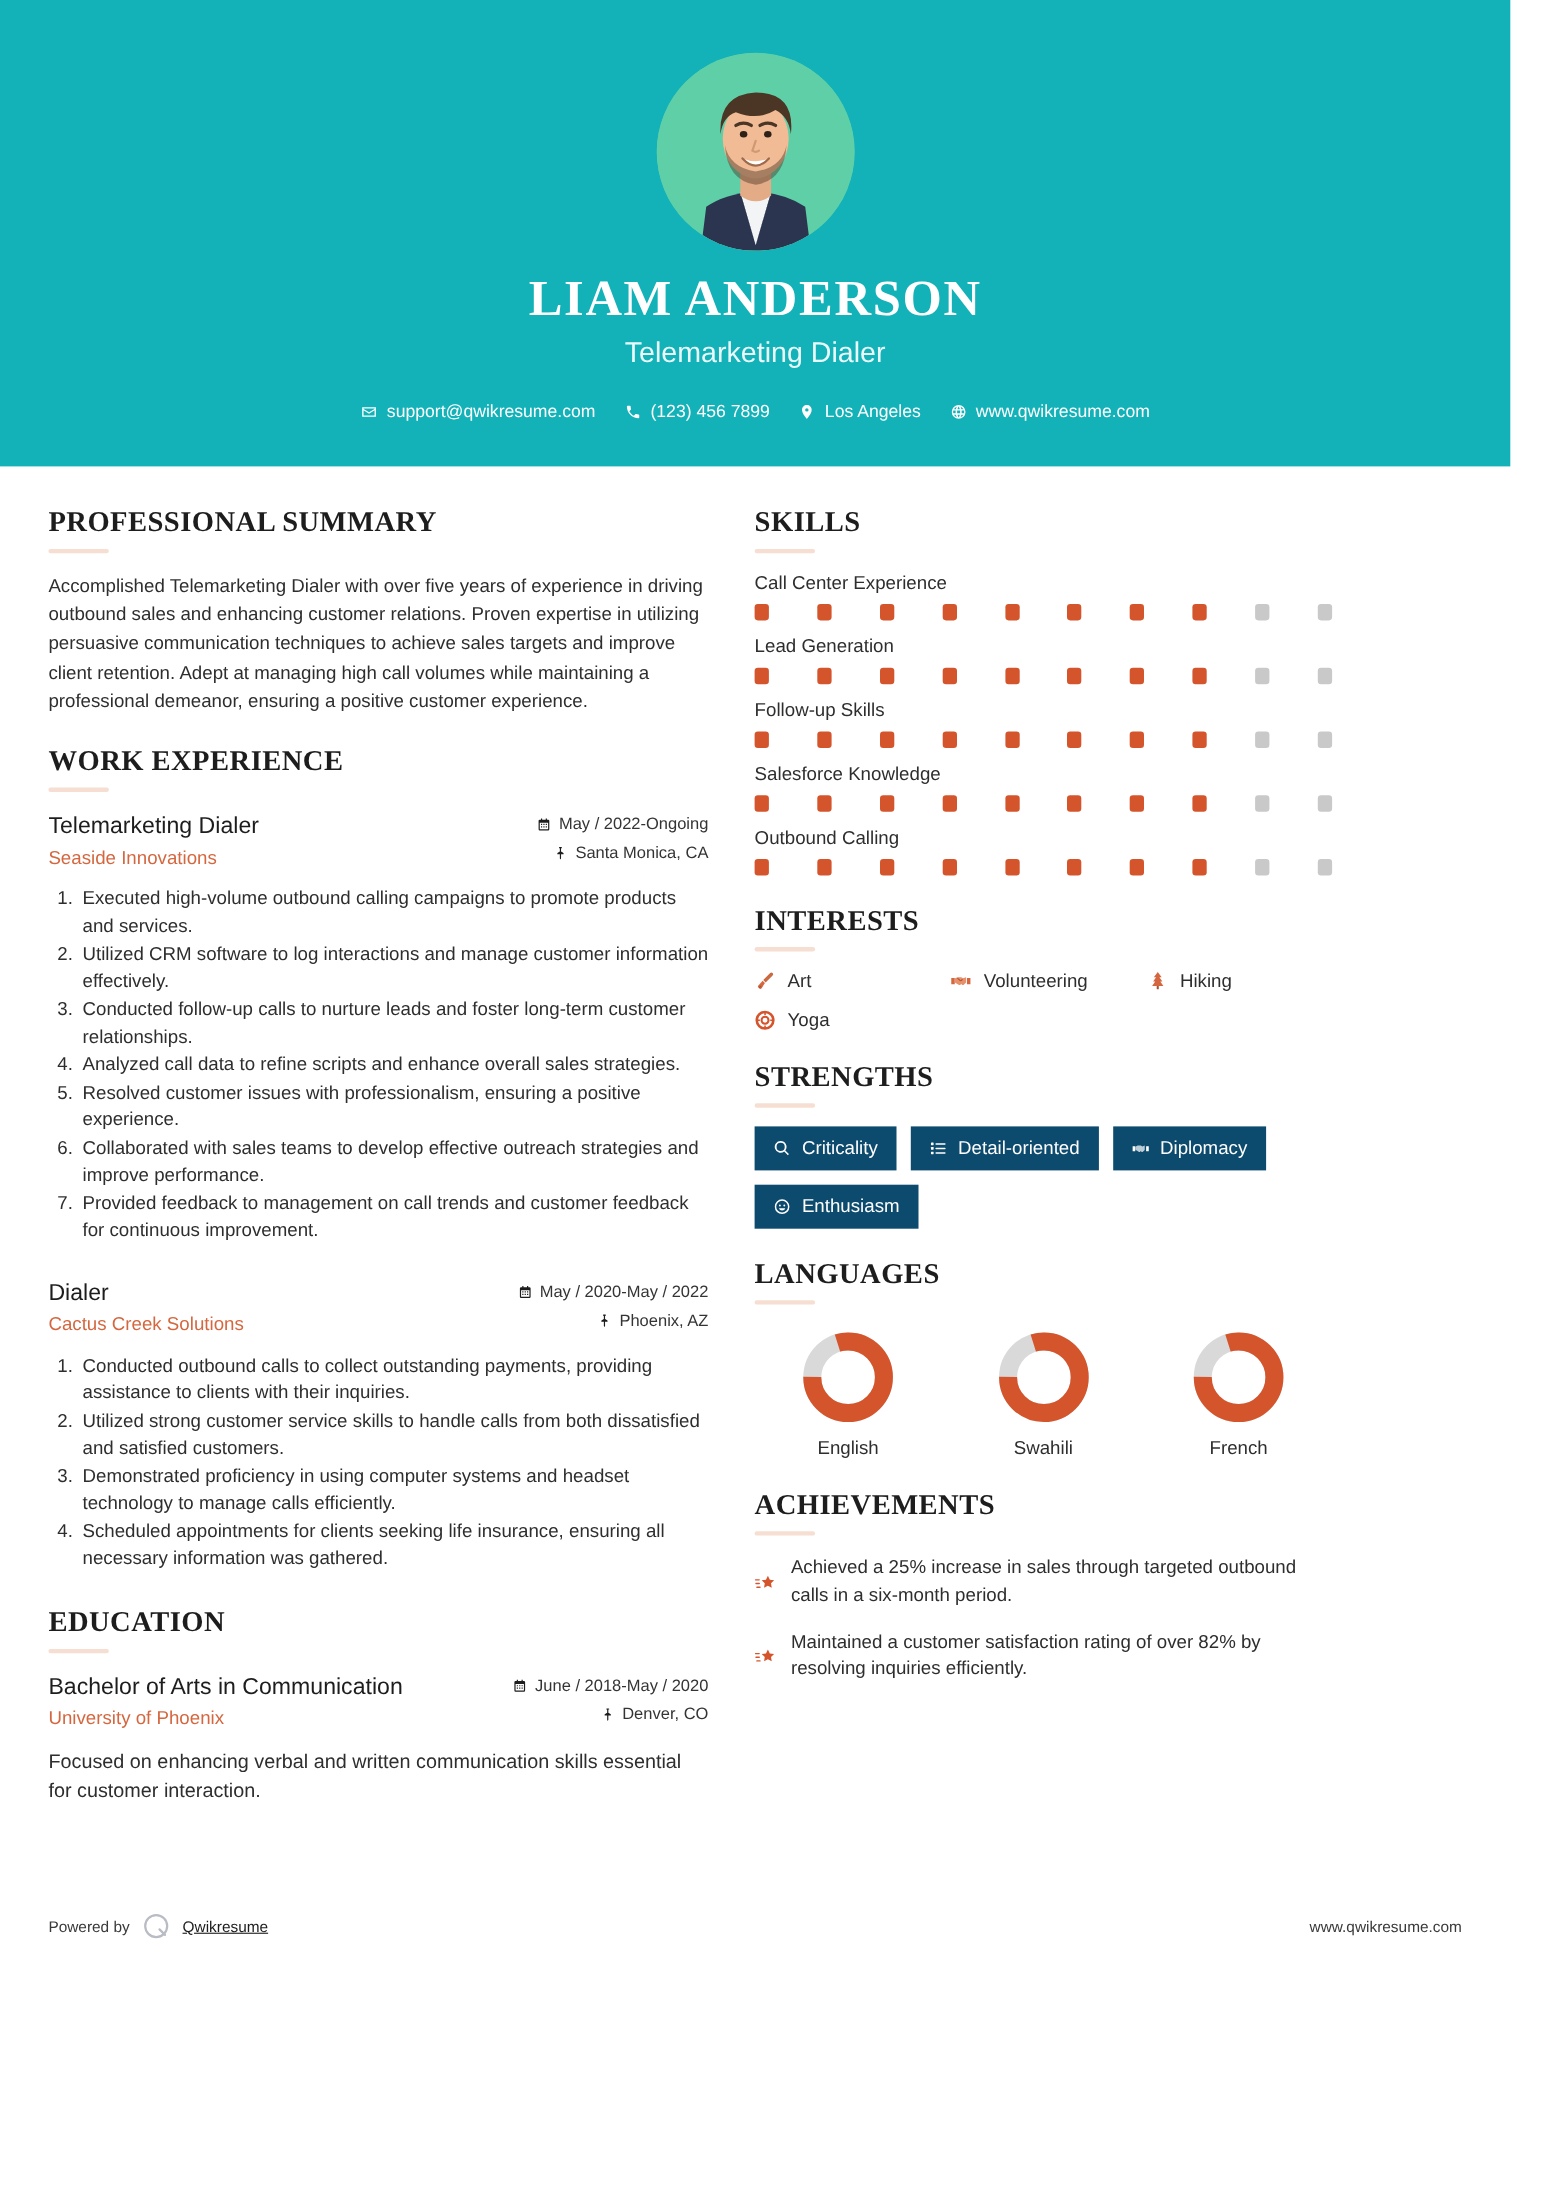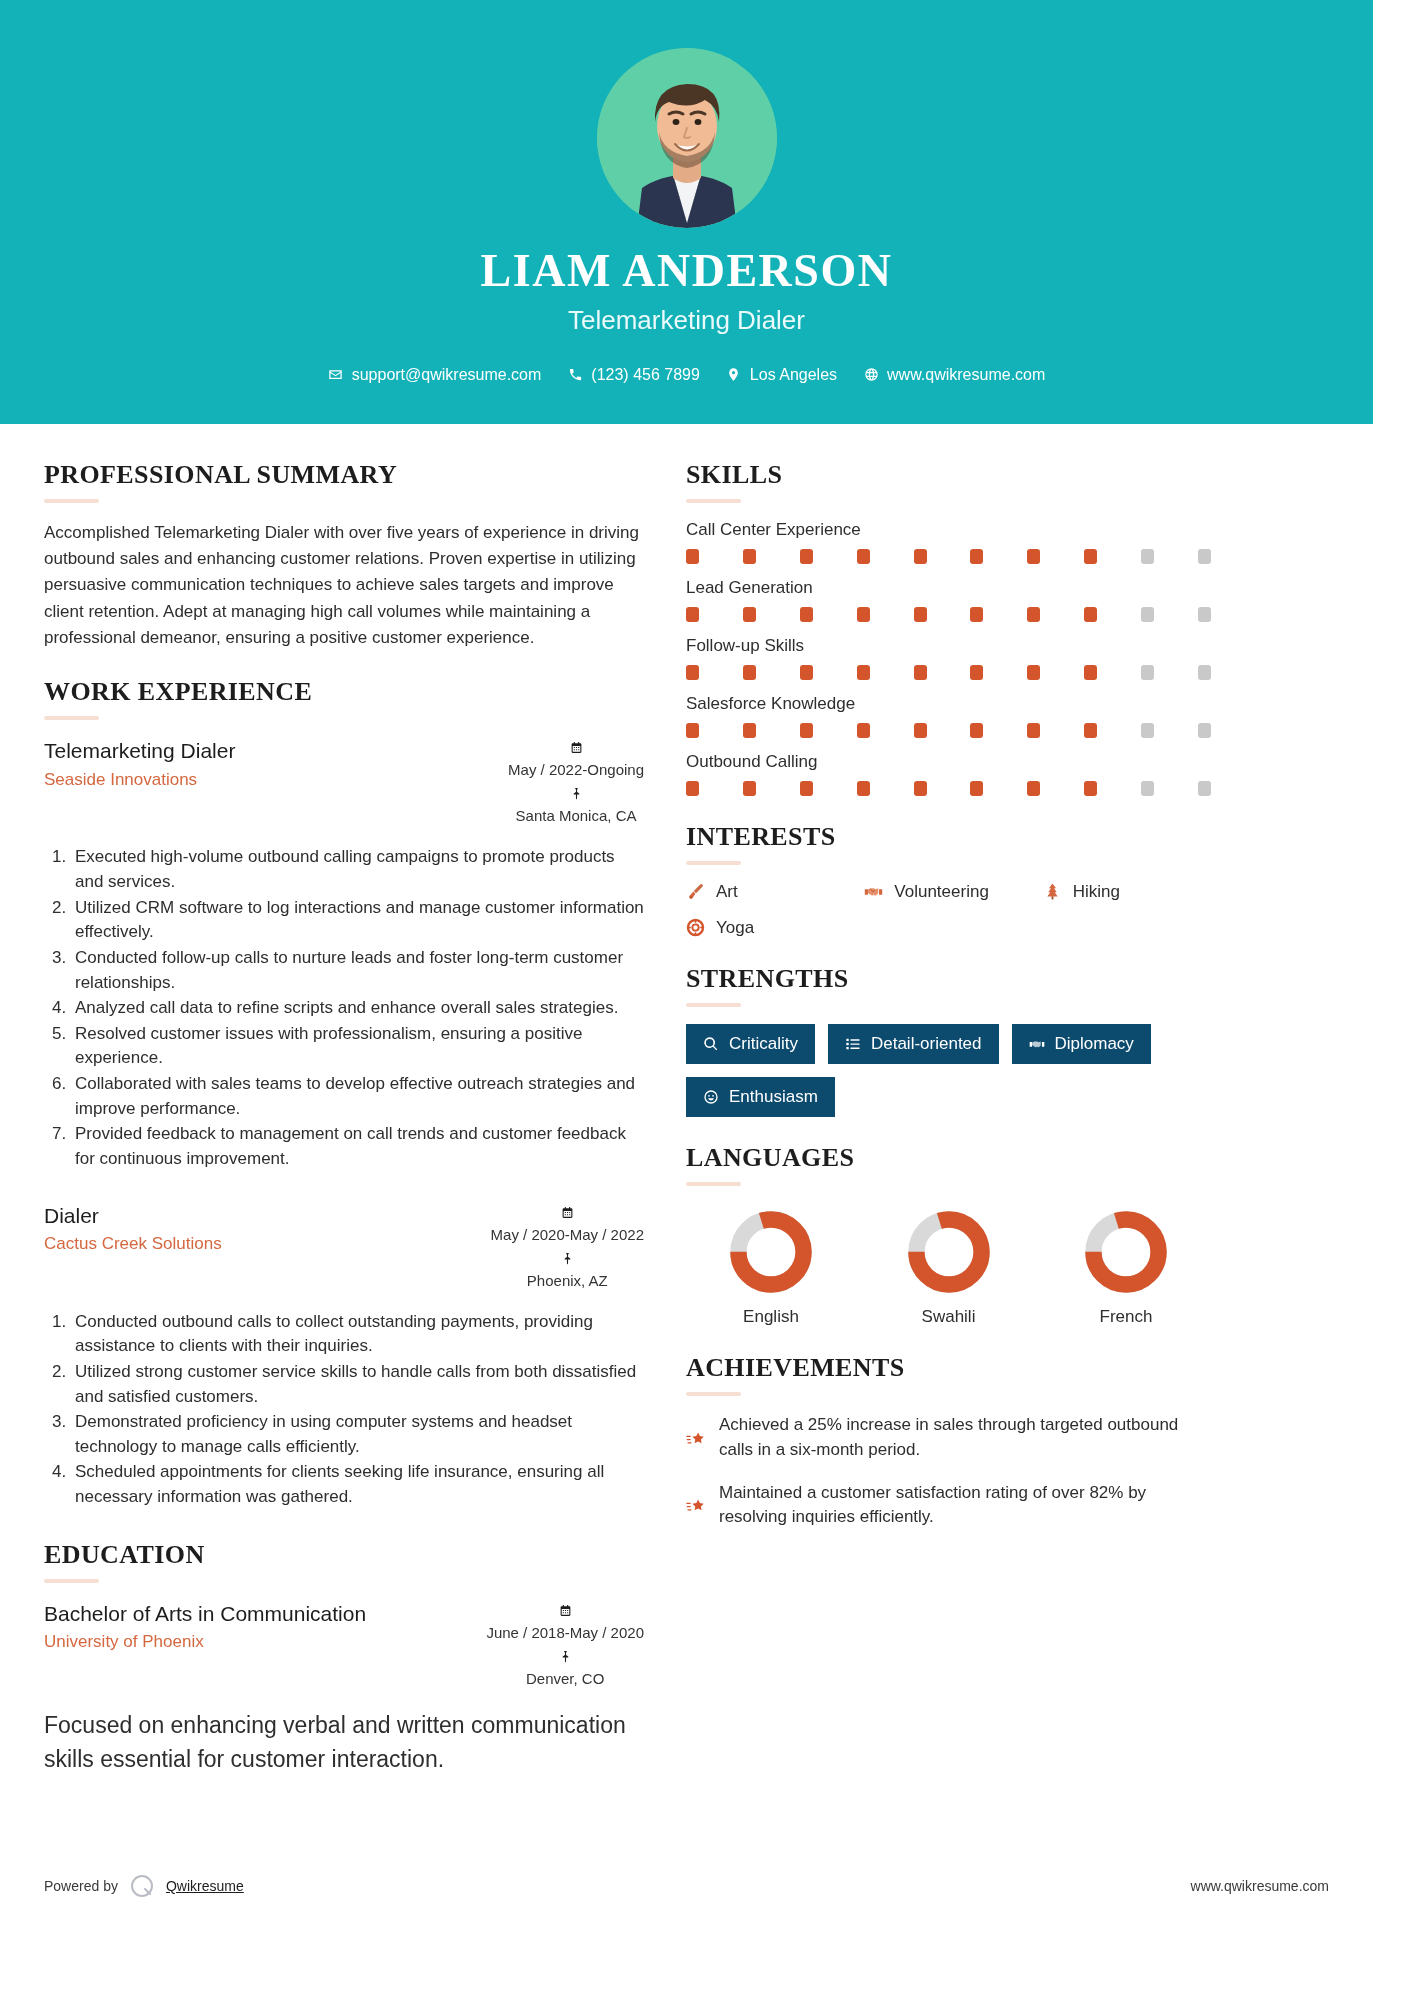--- a/index.html
+++ b/index.html
@@ -119,33 +119,32 @@
   }
   .meta-line {
     display: flex;
     align-items: center;
     justify-content: flex-end;
     gap: 7px;
     font-size: 15px;
     color: #343434;
     margin-bottom: 9px;
     white-space: nowrap;
-    flex-direction: column;
   }
   .meta-line .ico svg { width: 13px; height: 13px; fill: #1d1d1d; display:block; }
   .bullets {
     margin: 12px 0 0 0;
     padding-left: 27px;
     font-size: 17px;
     line-height: 1.45;
     color: #2e2e2e;
   }
   .bullets li { margin-bottom: 1px; padding-left: 4px; }
   .edu-desc {
-    font-size: 23px;
+    font-size: 18px;
     line-height: 1.5;
     color: #2e2e2e;
     margin-top: 12px;
   }
   .entry-block { margin-bottom: 30px; }
 
   
   .skill-row { margin-bottom: 14px; }
   .skill-name {
     font-size: 17px;

